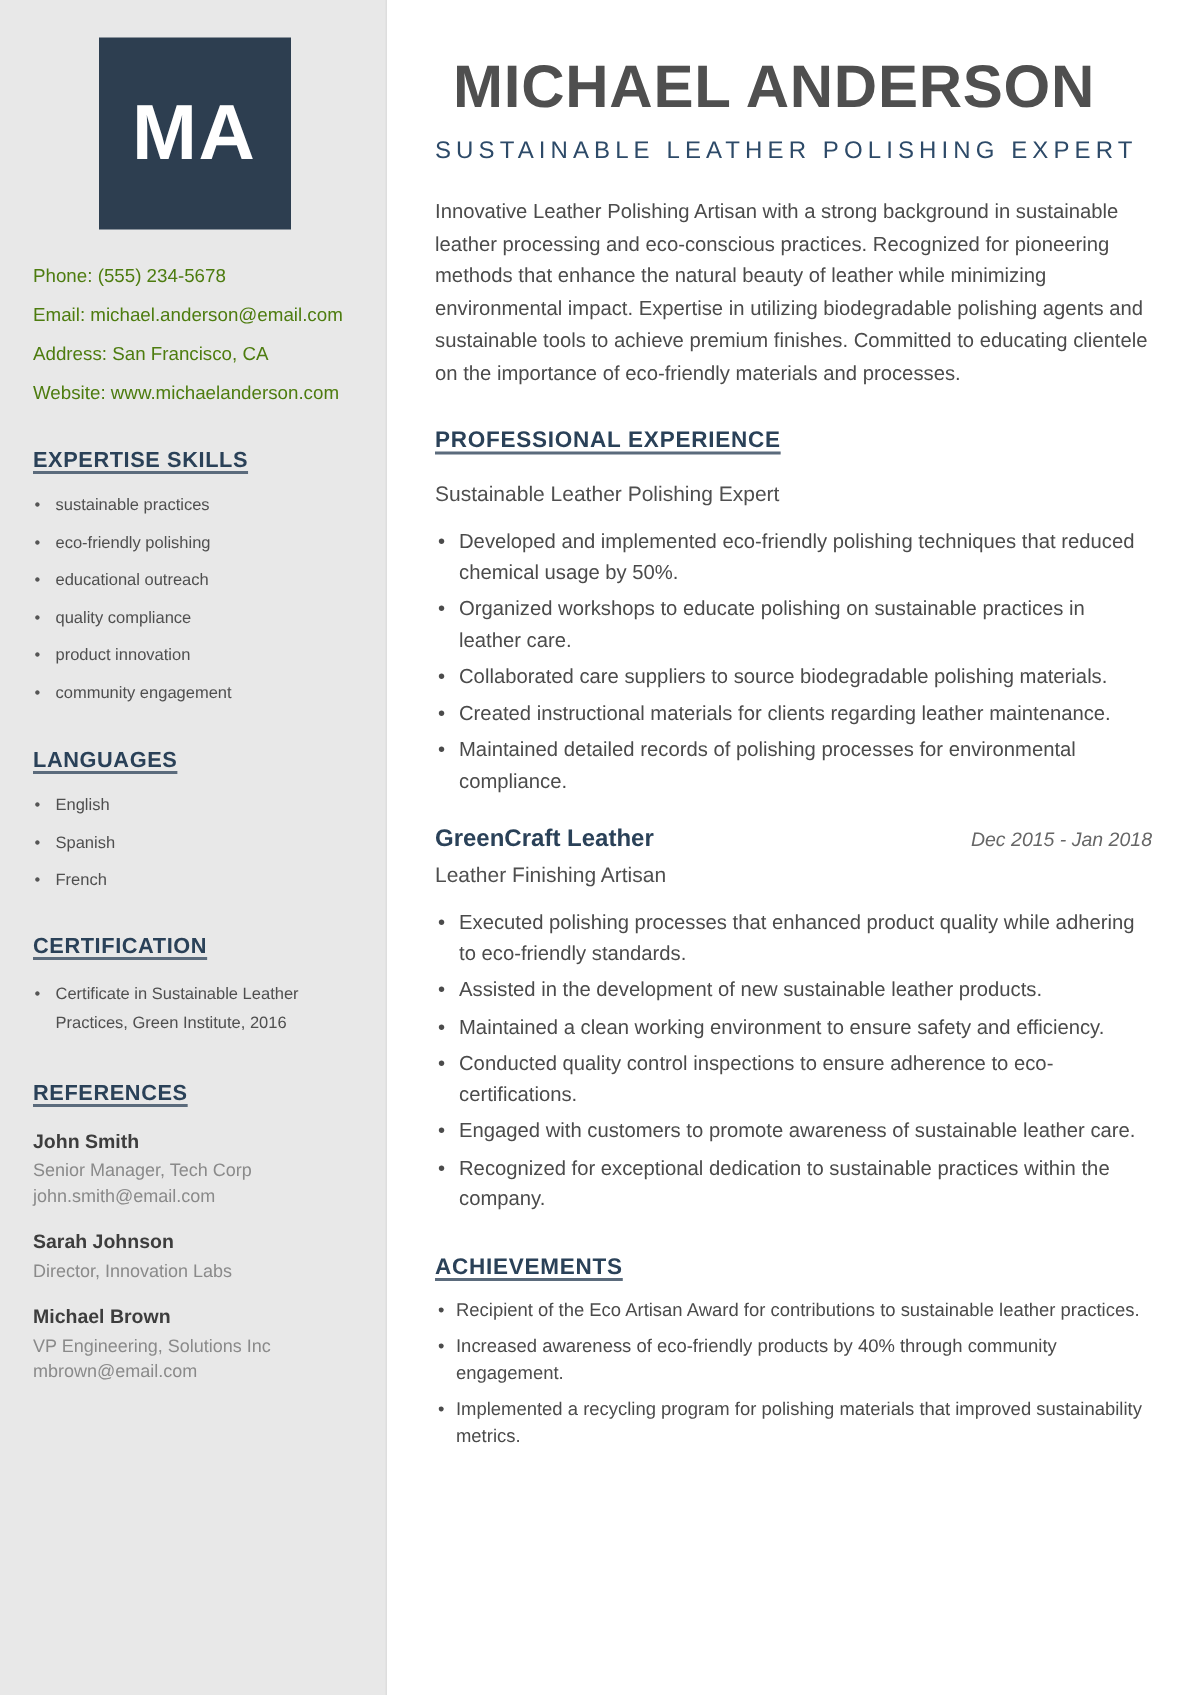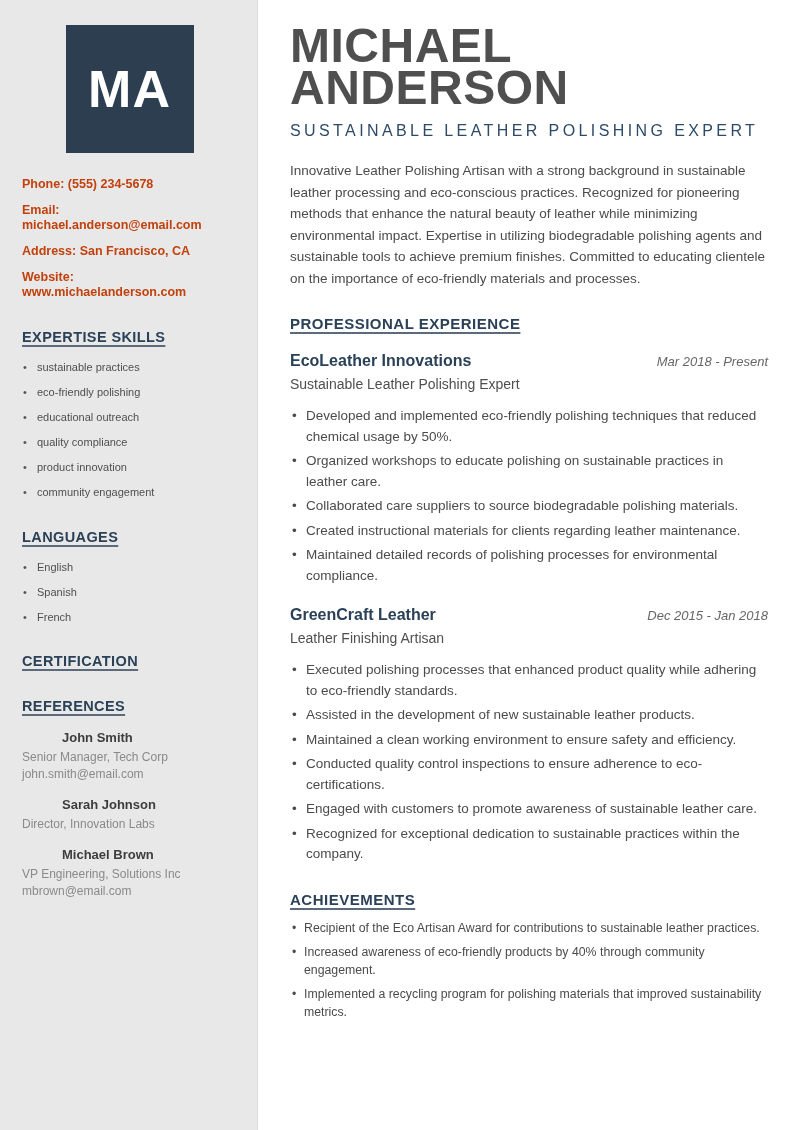--- a/index.html
+++ b/index.html
@@ -31,48 +31,48 @@
   }
   .avatar {
     width: 128px; height: 128px; margin: 0 auto;
     background: var(--navy, #2d3e50);
     display: flex; align-items: center; justify-content: center;
   }
   .avatar-initials {
     color: #ffffff; font-size: 52px; font-weight: bold; letter-spacing: 1px;
   }
   .contact { margin-top: 24px; }
-  .contact-line { font-size: 12.5px; color: #c2410c; margin-bottom: 11px; line-height: 15px; font-weight: bold; }
+  .contact-line { font-size: 12.5px; color: #4d7c0f; margin-bottom: 11px; line-height: 15px; }
 
   .side-section { margin-top: 29px; }
   .side-heading {
     font-size: 14.5px; font-weight: bold;
     color: var(--navy-heading, #2a4158);
     letter-spacing: 0.4px;
     text-decoration: underline; text-underline-offset: 3px;
     text-decoration-thickness: 1.5px; text-decoration-color: #5b6b7c;
     margin: 0 0 15px 0;
   }
   ul.side-list { list-style: none; margin: 0; padding: 0; }
   .side-list li {
     position: relative; padding-left: 15px;
     font-size: 11px; color: #4f4f4f;
     line-height: 14.5px; margin-bottom: 10.5px;
   }
   .side-list li::before { content: "•"; position: absolute; left: 1px; color: #555555; }
   .side-list.wrap li { line-height: 19px; }
 
   .ref { margin-bottom: 13px; }
-  .ref-name { font-size: 13px; font-weight: bold; color: #3d3d3d; margin-bottom: 3px; line-height: 17px; margin-left: 40px; }
+  .ref-name { font-size: 13px; font-weight: bold; color: #3d3d3d; margin-bottom: 3px; line-height: 17px; }
   .ref-role, .ref-email { font-size: 12px; color: var(--muted, #8a8a8a); line-height: 17px; }
 
   
   .main { flex: 1; padding: 25px 32px 0 32px; }
   .name {
-    margin: 0; font-size: 48px; font-weight: bold;
+    margin: 12px; font-size: 40px; font-weight: bold;
     color: var(--name-color, #4f4f4f);
     letter-spacing: 0.5px; line-height: 42px;
   }
   .subtitle {
     margin-top: 12px; font-size: 16px;
     color: var(--subtitle-color, #2d4a68);
     letter-spacing: 3.4px; line-height: 19px;
   }
   .summary {
     margin-top: 20px; font-size: 13.5px; line-height: 21.5px;
@@ -133,20 +133,23 @@
       <h2 class="side-heading">LANGUAGES</h2>
       <ul class="side-list">
           <li>English</li>
           <li>Spanish</li>
           <li>French</li>
         </ul>
     </section>
 
     <section class="side-section">
       <h2 class="side-heading">CERTIFICATION</h2>
+      <ul class="side-list wrap">
+          <li>Certificate in Sustainable Leather Practices, Green Institute, 2016</li>
+        </ul>
     </section>
 
     <section class="side-section">
       <h2 class="side-heading">REFERENCES</h2>
       <div>
           <div class="ref">
           <div class="ref-name">John Smith</div>
           <div class="ref-role">Senior Manager, Tech Corp</div>
           <div class="ref-email">john.smith@email.com</div>
         </div>
@@ -164,24 +167,20 @@
   </aside>
 
   <main class="main">
     <h1 class="name">MICHAEL ANDERSON</h1>
     <div class="subtitle">SUSTAINABLE LEATHER POLISHING EXPERT</div>
     <p class="summary">Innovative Leather Polishing Artisan with a strong background in sustainable leather processing and eco-conscious practices. Recognized for pioneering methods that enhance the natural beauty of leather while minimizing environmental impact. Expertise in utilizing biodegradable polishing agents and sustainable tools to achieve premium finishes. Committed to educating clientele on the importance of eco-friendly materials and processes.</p>
 
     <h2 class="main-heading">PROFESSIONAL EXPERIENCE</h2>
 
     <section class="job">
-      <div class="job-header">
-        <span class="company">EcoLeather Innovations</span>
-        <span class="dates">Mar 2018 - Present</span>
-      </div>
       <div class="role">Sustainable Leather Polishing Expert</div>
       <ul class="bullets">
           <li>Developed and implemented eco-friendly polishing techniques that reduced chemical usage by 50%.</li>
           <li>Organized workshops to educate polishing on sustainable practices in leather care.</li>
           <li>Collaborated care suppliers to source biodegradable polishing materials.</li>
           <li>Created instructional materials for clients regarding leather maintenance.</li>
           <li>Maintained detailed records of polishing processes for environmental compliance.</li>
         </ul>
     </section>
 

